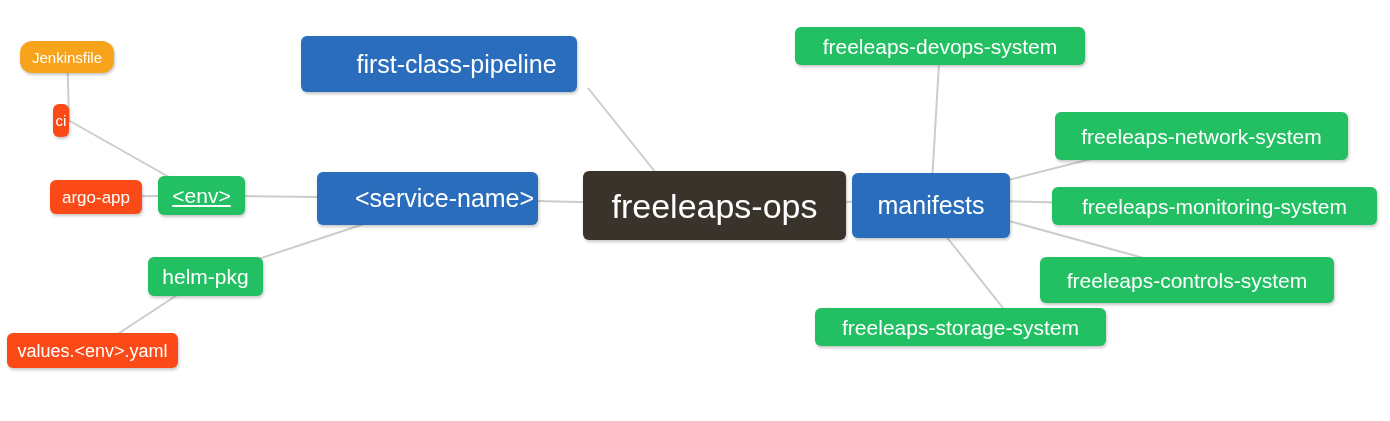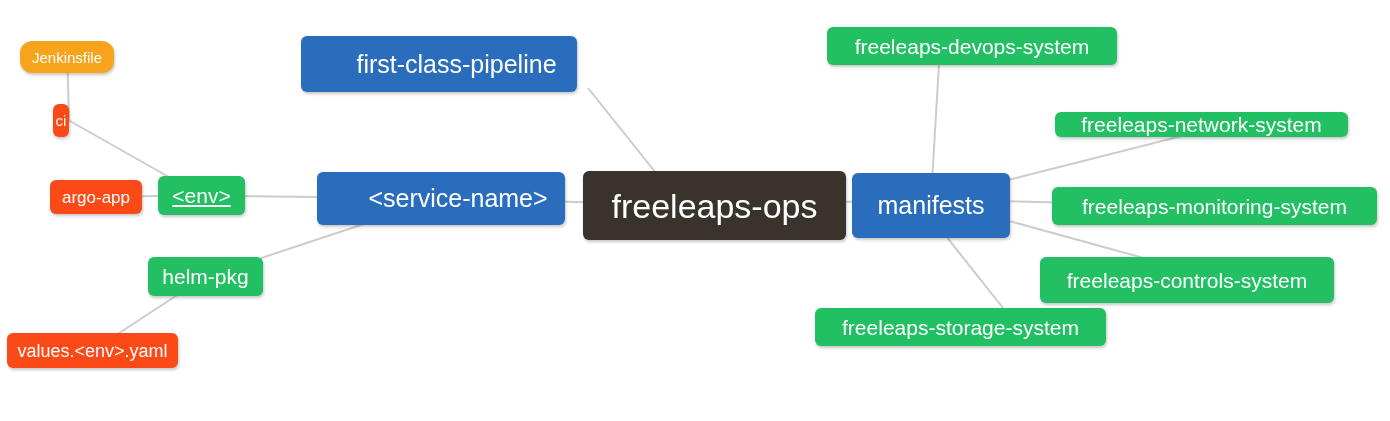--- a/index.html
+++ b/index.html
@@ -56,21 +56,21 @@
       <line x1="931" y1="199.5" x2="1209" y2="276" stroke="#cccccc" stroke-width="2"></line>
       <line x1="938" y1="226" x2="1003" y2="308" stroke="#cccccc" stroke-width="2"></line>
     </svg>
     <div class="node" style="left: 20px; top: 41px; width: 94px; height: 32px; font-size: 15px; background: rgb(247, 164, 28); border-radius: 12px;">Jenkinsfile</div>
     <div class="node" style="left: 53px; top: 104px; width: 16px; height: 33px; font-size: 15px; background: rgb(251, 74, 23);">ci</div>
     <div class="node" style="left: 30px; top: 180px; width: 92px; height: 34px; font-size: 17px; background: rgb(251, 74, 23); margin-left: 20px;">argo-app</div>
     <div class="node" style="left: 158px; top: 176px; width: 87px; height: 39px; font-size: 21px; background: rgb(34, 192, 99); text-decoration: underline;">&lt;env&gt;</div>
     <div class="node" style="left: 148px; top: 257px; width: 115px; height: 39px; font-size: 21px; background: rgb(34, 192, 99);">helm-pkg</div>
     <div class="node" style="left: 7px; top: 333px; width: 171px; height: 35px; font-size: 18px; background: rgb(251, 74, 23);">values.&lt;env&gt;.yaml</div>
     <div class="node" style="left: 301px; top: 36px; width: 276px; height: 56px; font-size: 25px; background: rgb(43, 109, 189); padding-left: 35px;">first-class-pipeline</div>
-    <div class="node" style="left: 317px; top: 172px; width: 248px; height: 53px; font-size: 25px; background: rgb(43, 109, 189); padding-left: 34px;">&lt;service-name&gt;</div>
+    <div class="node" style="left: 317px; top: 172px; width: 221px; height: 53px; font-size: 25px; background: rgb(43, 109, 189); padding-left: 34px;">&lt;service-name&gt;</div>
     <div class="node" style="left: 583px; top: 171px; width: 263px; height: 69px; font-size: 34px; background: rgb(58, 51, 44);">freeleaps-ops</div>
     <div class="node" style="left: 852px; top: 173px; width: 158px; height: 65px; font-size: 25px; background: rgb(43, 109, 189);">manifests</div>
-    <div class="node" style="left: 795px; top: 27px; width: 290px; height: 38px; font-size: 21px; background: rgb(34, 192, 99); margin-left: 32px;">freeleaps-devops-system</div>
-    <div class="node" style="left: 1055px; top: 112px; width: 293px; height: 25px; font-size: 21px; background: rgb(34, 192, 99);">freeleaps-network-system</div>
+    <div class="node" style="left: 795px; top: 27px; width: 290px; height: 38px; font-size: 21px; background: rgb(34, 192, 99);">freeleaps-devops-system</div>
+    <div class="node" style="left: 1055px; top: 112px; width: 293px; height: 48px; font-size: 21px; background: rgb(34, 192, 99);">freeleaps-network-system</div>
     <div class="node" style="left: 1052px; top: 187px; width: 325px; height: 38px; font-size: 21px; background: rgb(34, 192, 99);">freeleaps-monitoring-system</div>
     <div class="node" style="left: 1040px; top: 257px; width: 294px; height: 46px; font-size: 21px; background: rgb(34, 192, 99);">freeleaps-controls-system</div>
     <div class="node" style="left: 815px; top: 308px; width: 291px; height: 38px; font-size: 21px; background: rgb(34, 192, 99);">freeleaps-storage-system</div>
   </div>
 
 </body></html>

